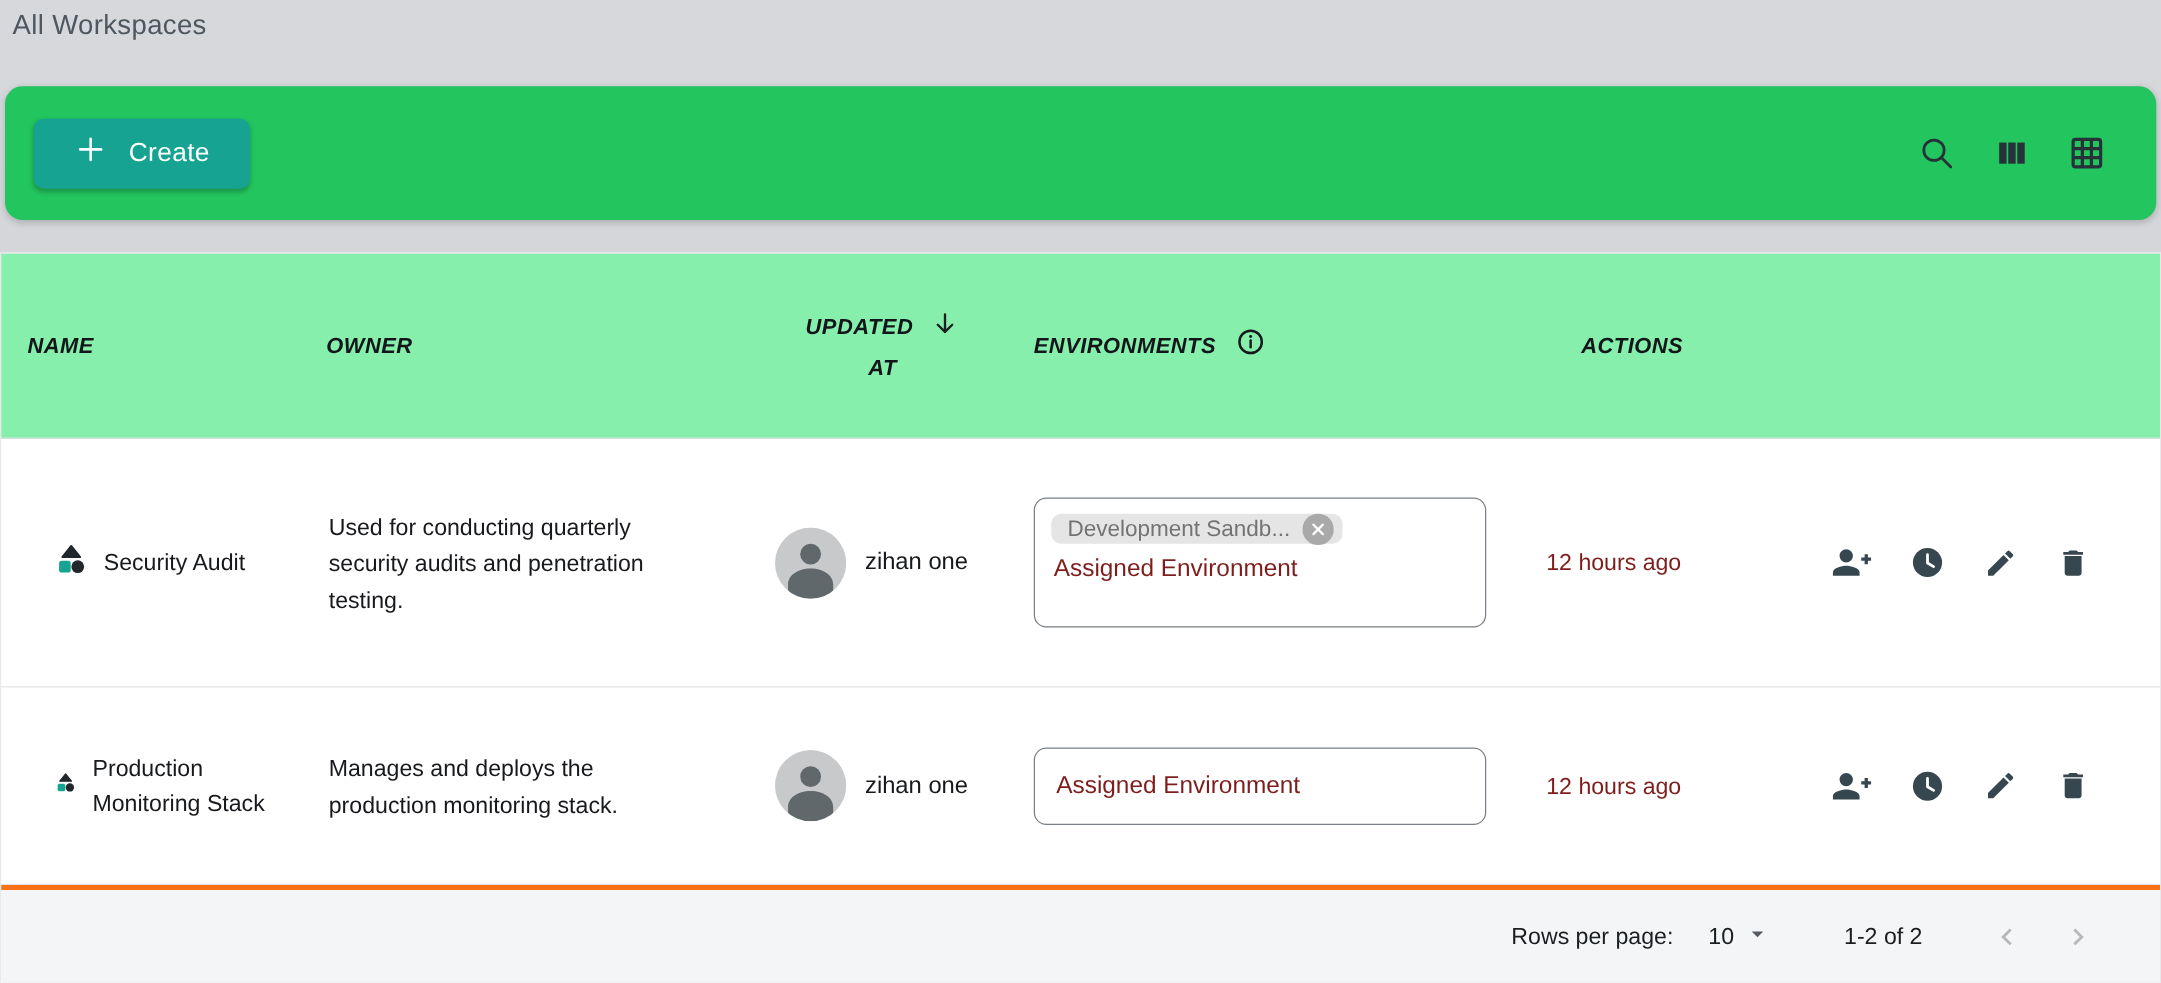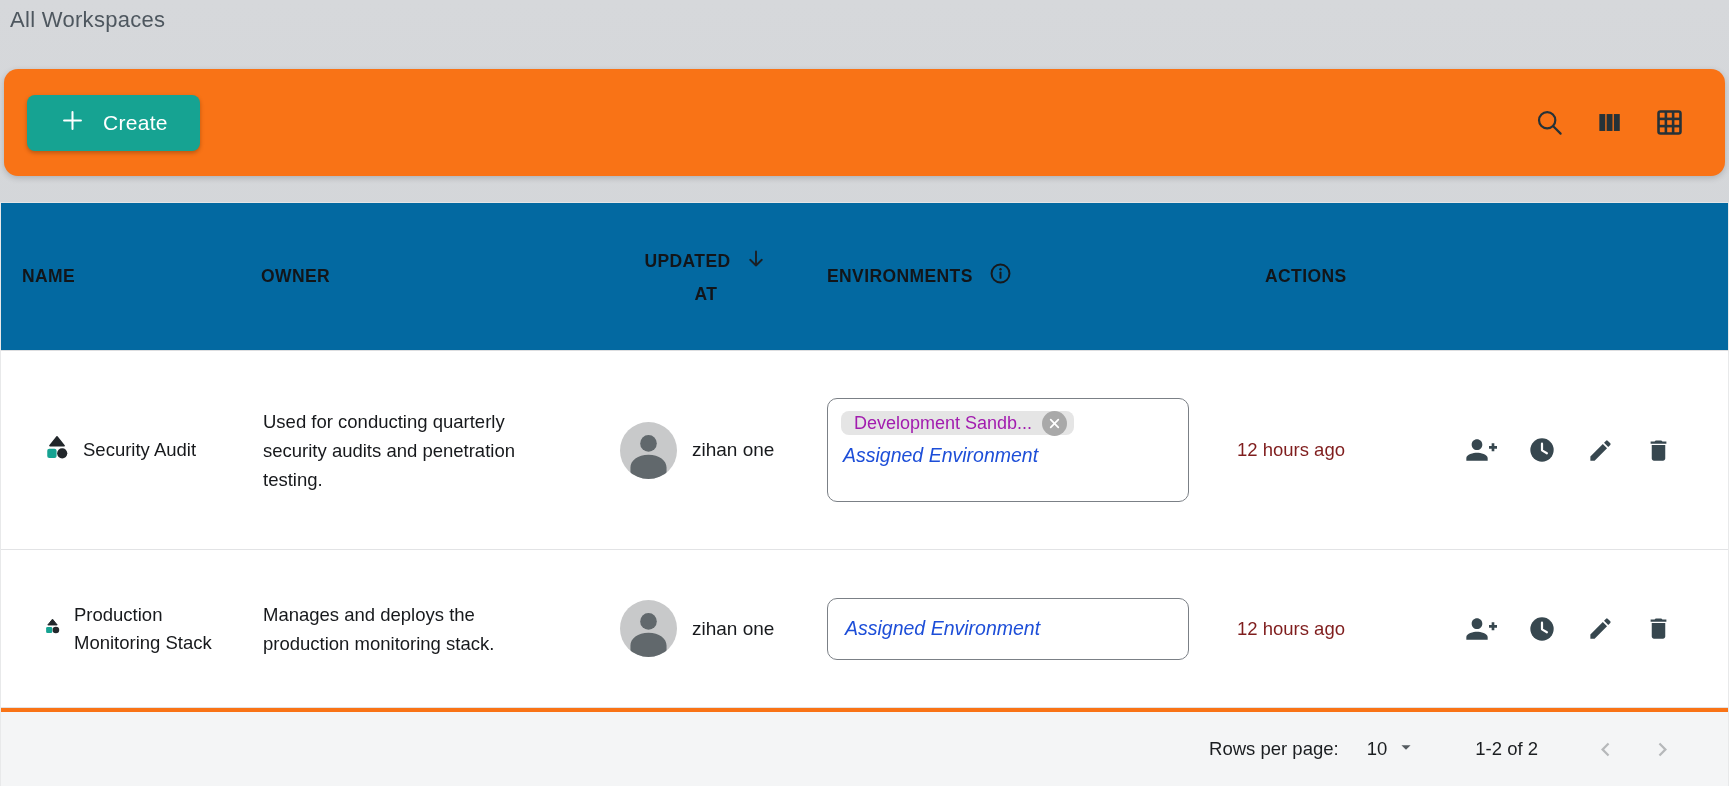--- a/index.html
+++ b/index.html
@@ -10,21 +10,21 @@
     background:linear-gradient(180deg,#d6d8db 0%,#cfd2d5 100%);
     color:#17191c;
   }
   .page-title {
     position:absolute; top:7px; left:10px;
     font-size:22px; color:#4e575f; letter-spacing:.3px;
   }
   
   .toolbar-card {
     position:absolute; left:4px; right:4px; top:69px; height:107px;
-    background:#f97316; border-radius:14px;
+    background:#22c55e; border-radius:14px;
     box-shadow:0 2px 6px rgba(0,0,0,.18);
     display:flex; align-items:center; justify-content:space-between;
     padding:0 40px 0 23px;
   }
   .create-btn {
     display:inline-flex; align-items:center; gap:17px;
     background:#16a392; color:#fff; border:none; cursor:pointer;
     height:56px; padding:0 32px; border-radius:8px;
     font-family:inherit; font-size:21px; letter-spacing:.3px;
     box-shadow:0 2px 4px rgba(0,0,0,.25);
@@ -38,21 +38,21 @@
     border-top:1px solid #e3e4e6;
     border-left:1px solid #e8e9ea; border-right:1px solid #e8e9ea;
     display:flex; flex-direction:column;
   }
   .grid-cols {
     display:grid;
     grid-template-columns:242px 358px 210px 380px 200px 1fr;
     align-items:center;
   }
   .thead {
-    height:148px; background:#0369a1; border-bottom:1px solid #dddee0;
+    height:148px; background:#86efac; border-bottom:1px solid #dddee0;font-style:italic;
   }
   .th { font-size:17.5px; font-weight:bold; color:#121519; letter-spacing:.4px; }
   .th-name { padding-left:21px; }
   .th-desc { padding-left:20px; }
   .th-owner { padding-left:18px; }
   .th-env { padding-left:16px; display:flex; align-items:center; gap:15px; }
   .th-updated { justify-self:center; display:flex; flex-direction:column; align-items:center; gap:8px; cursor:pointer; }
   .th-updated-line1 { display:flex; align-items:center; gap:13px; }
   .th-actions { padding-left:74px; }
   .trow { border-bottom:1px solid #e2e3e5; }
@@ -67,27 +67,27 @@
   .cell-env { padding-left:16px; }
   .env-box {
     width:362px; border:1.5px solid #7b8086; border-radius:10px;
     background:#fff; cursor:text;
   }
   .env-box-tall { height:104px; padding:12px 13px; display:flex; flex-direction:column; gap:9px; }
   .env-box-short { height:62px; padding:0 15px; display:flex; align-items:center; }
   .env-chip {
     align-self:flex-start; display:inline-flex; align-items:center; gap:10px;
     background:#e5e5e5; border-radius:8px; height:24px; padding:0 7px 0 13px;
-    font-size:18px; color:#a21caf; white-space:nowrap;
+    font-size:18px; color:#737373; white-space:nowrap;
   }
   .chip-x {
     width:25px; height:25px; border-radius:50%; background:#a9a9a9; flex:none;
     display:flex; align-items:center; justify-content:center; cursor:pointer;
   }
-  .env-placeholder { color:#1d4ed8; font-size:19.5px; margin-left:2px; white-space:nowrap;font-style:italic; }
+  .env-placeholder { color:#7f1d1d; font-size:19.5px; margin-left:2px; white-space:nowrap; }
   .cell-updated { justify-self:center; text-align:center; font-size:18.5px; color:#7f1d1d; }
   .cell-actions { padding-left:74px; display:flex; align-items:center; gap:31px; color:#37474f; }
   .cell-actions svg { display:block; cursor:pointer; }
   
   .tfooter {
     height:78px; background:#f4f5f6; border-top:4px solid #f97316;
     margin-top:auto;
     display:flex; align-items:center; justify-content:flex-end;
     padding-right:52px; font-size:18.5px; color:#1b1e21;
   }

